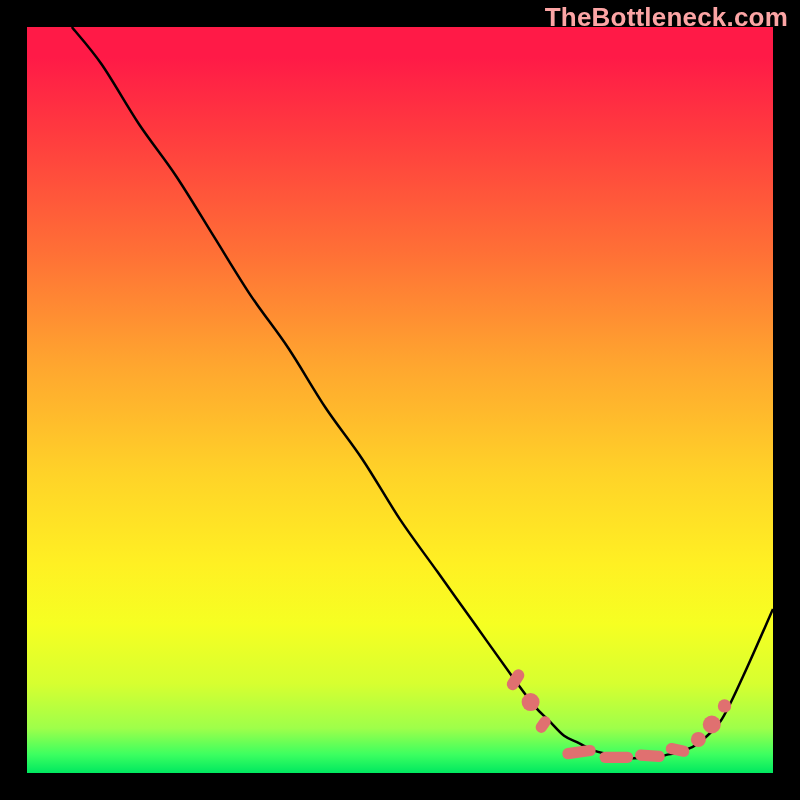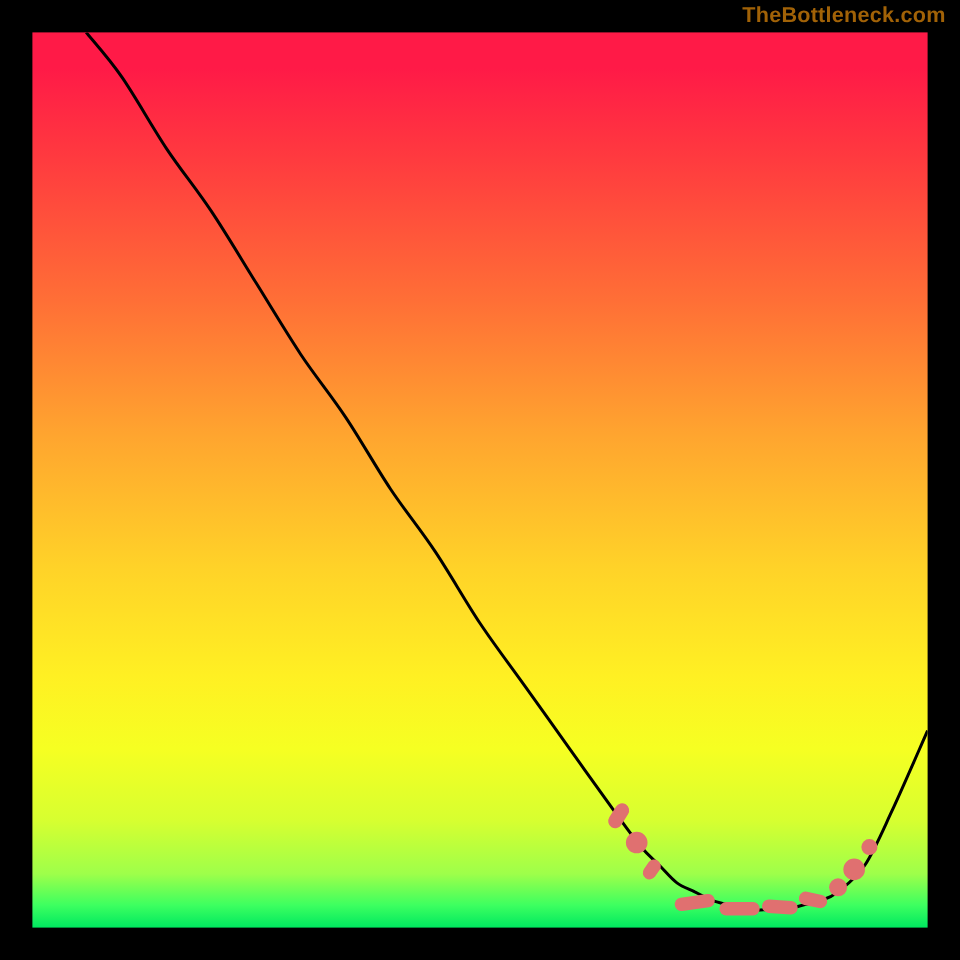--- a/index.html
+++ b/index.html
@@ -30,22 +30,22 @@
       #d7ff30 88%,
       #9eff4a 94%,
       #3dff60 97.5%,
       #00e860 100%
     );
   }
   .watermark {
     position: absolute;
     top: 2px;
     right: 12px;
-    color: #a16207;
-    font-size: 18px;
+    color: #fca5a5;
+    font-size: 26px;
     font-weight: 600;
     letter-spacing: 0.2px;
     user-select: none;
   }
   svg.curve {
     position: absolute;
     left: 0;
     top: 0;
     width: 746px;
     height: 746px;

